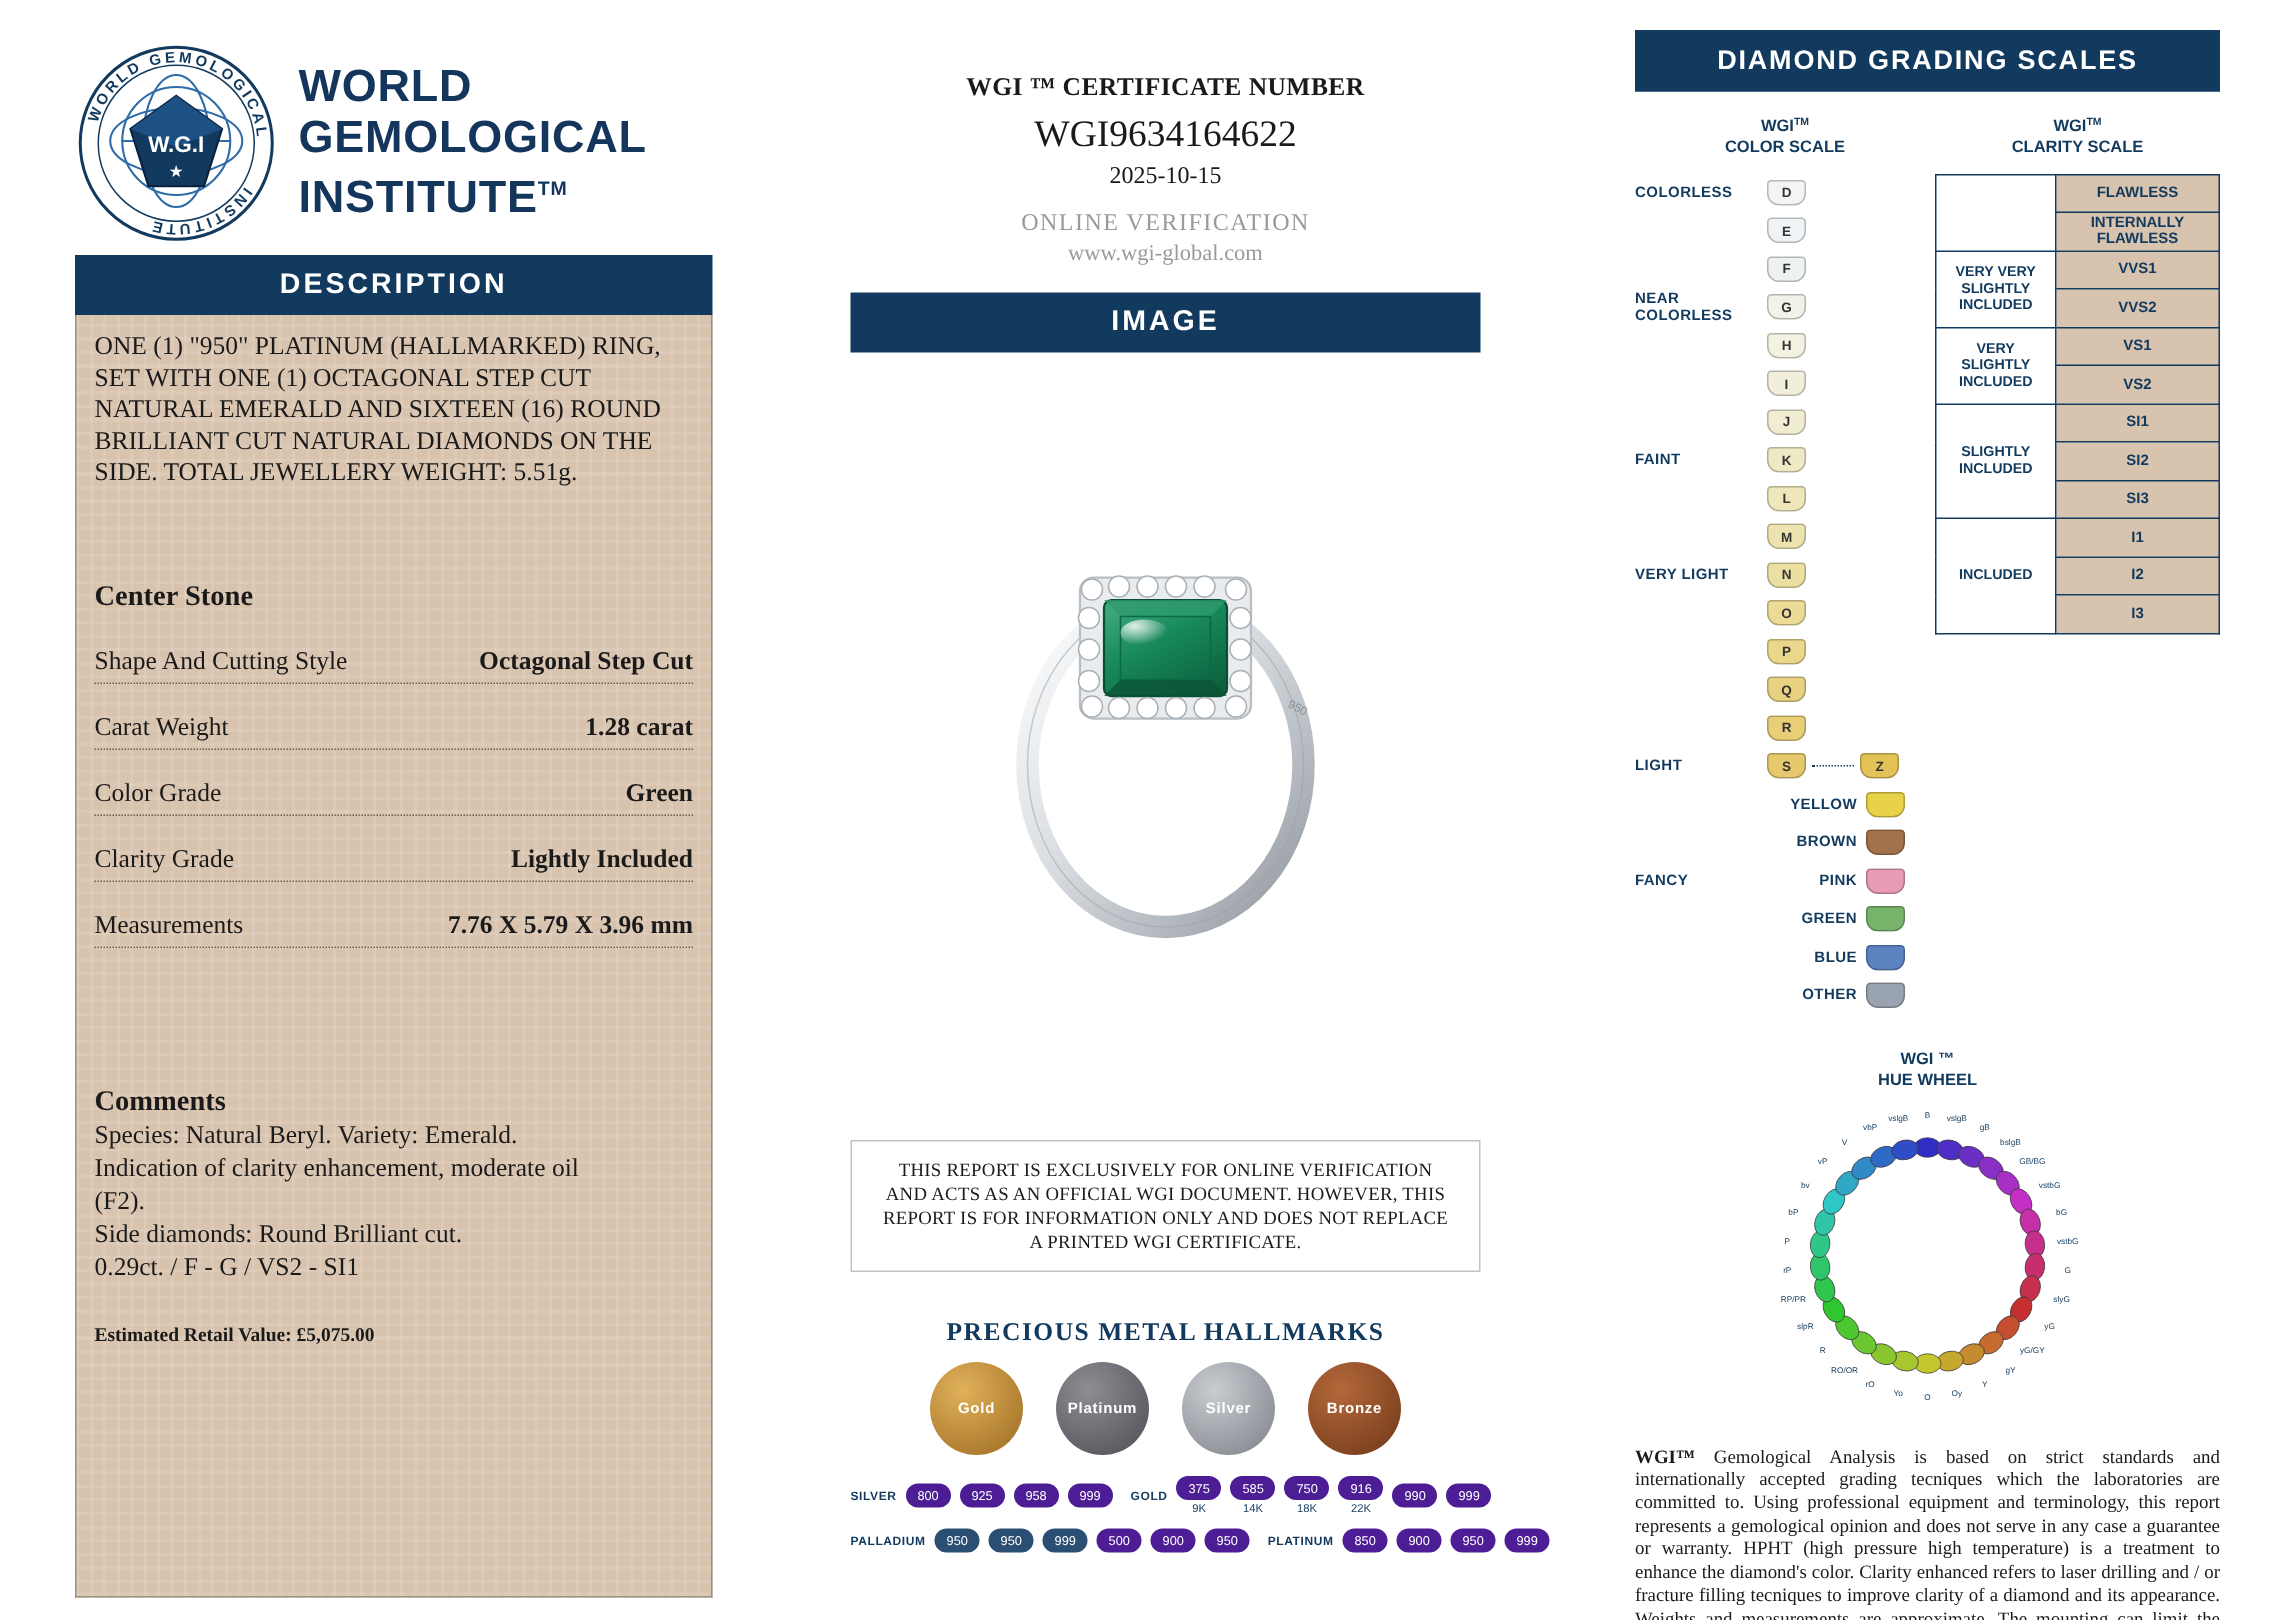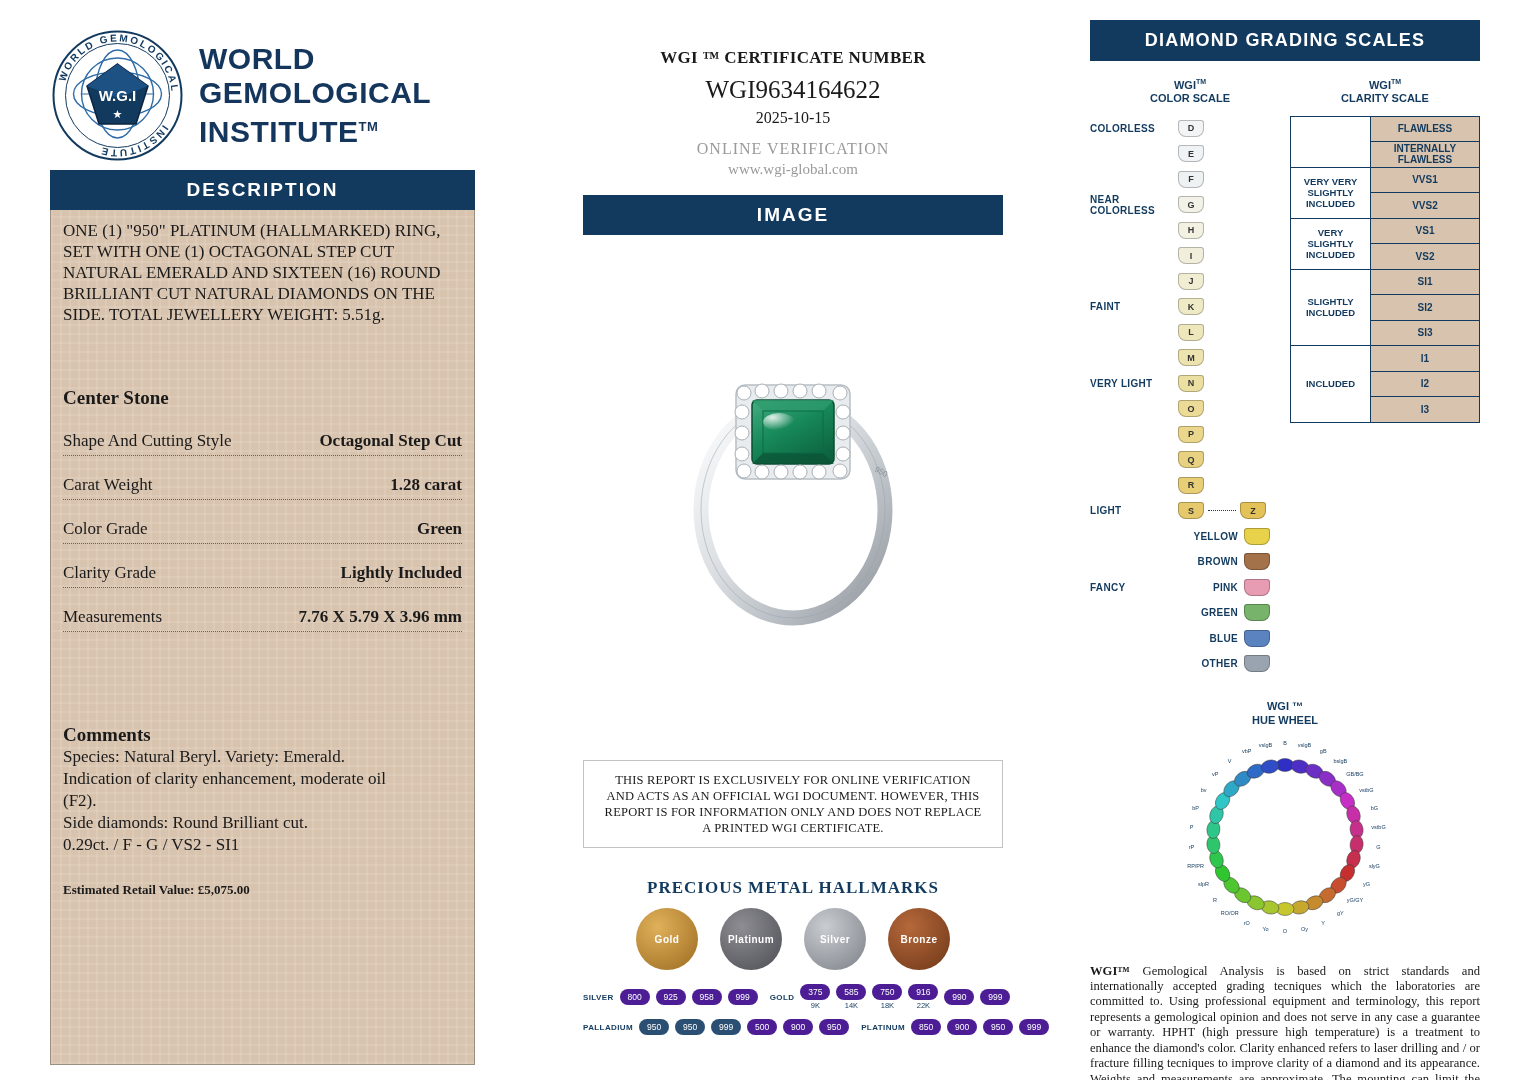--- a/index.html
+++ b/index.html
@@ -54,21 +54,21 @@
     border-bottom:1px dotted #6d6155;
   }
   .kv .k { }
   .kv .v { font-weight:bold;margin-top:14px; }
 
   .comments-title { font-weight:bold; font-size:19px; margin-top:92px; }
   .comment-line { font-size:17px; line-height:22px; }
   .retail { font-weight:bold; font-size:13px; margin-top:26px; }
 
   
-  .col-center { position:absolute; left:583px; top:20px; width:420px; }
+  .col-center { position:absolute; left:567px; top:20px; width:420px; }
   .cert-title {
     text-align:center; font-weight:bold; font-size:17px;
     letter-spacing:0.3px; margin-top:28px;
   }
   .cert-num { text-align:center; font-size:25px; margin-top:8px; }
   .cert-date { text-align:center; font-size:16px; margin-top:5px; }
   .online-verif { text-align:center; color:#9a9a9a; font-size:16px; margin-top:13px; letter-spacing:1px;}
   .online-url { text-align:center; color:#9a9a9a; font-size:15px; margin-top:3px; }
 
   .image-band { margin-top:17px; }

